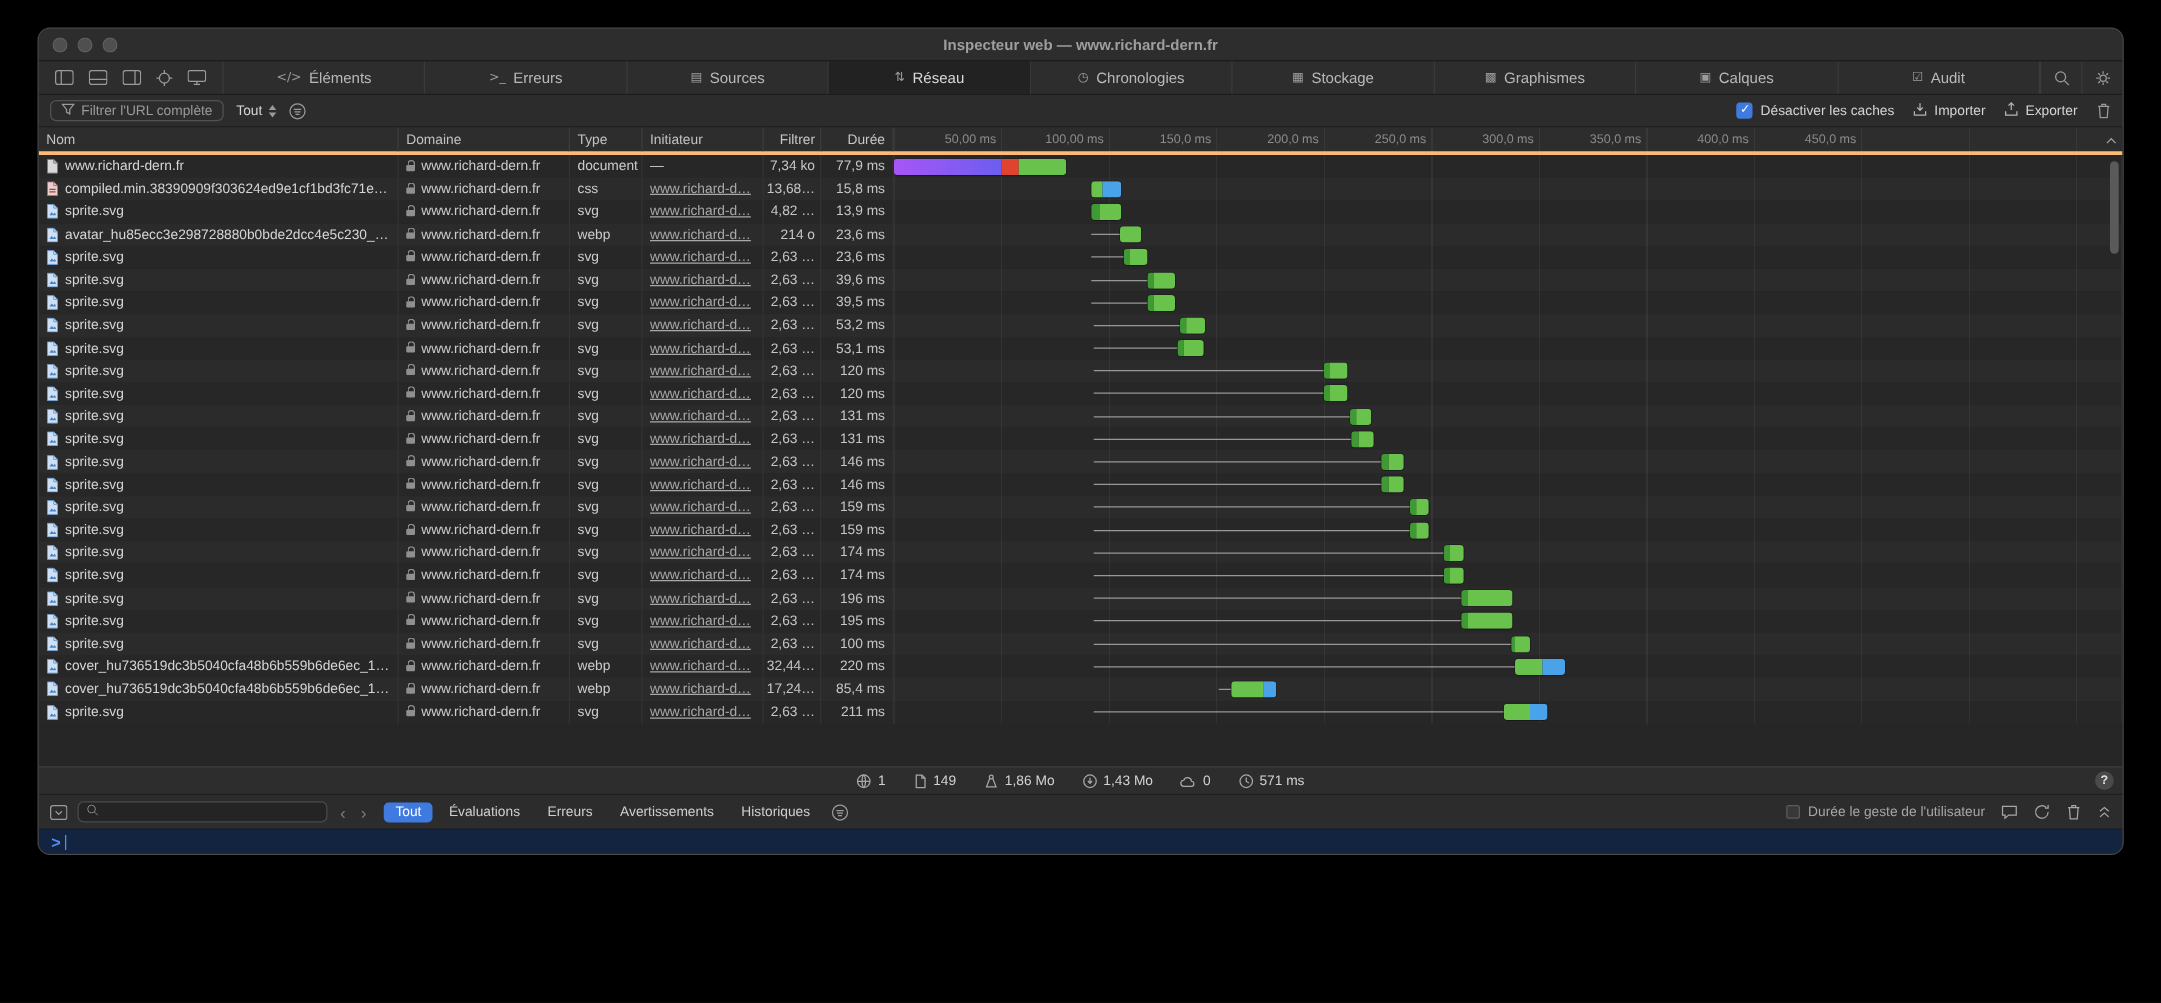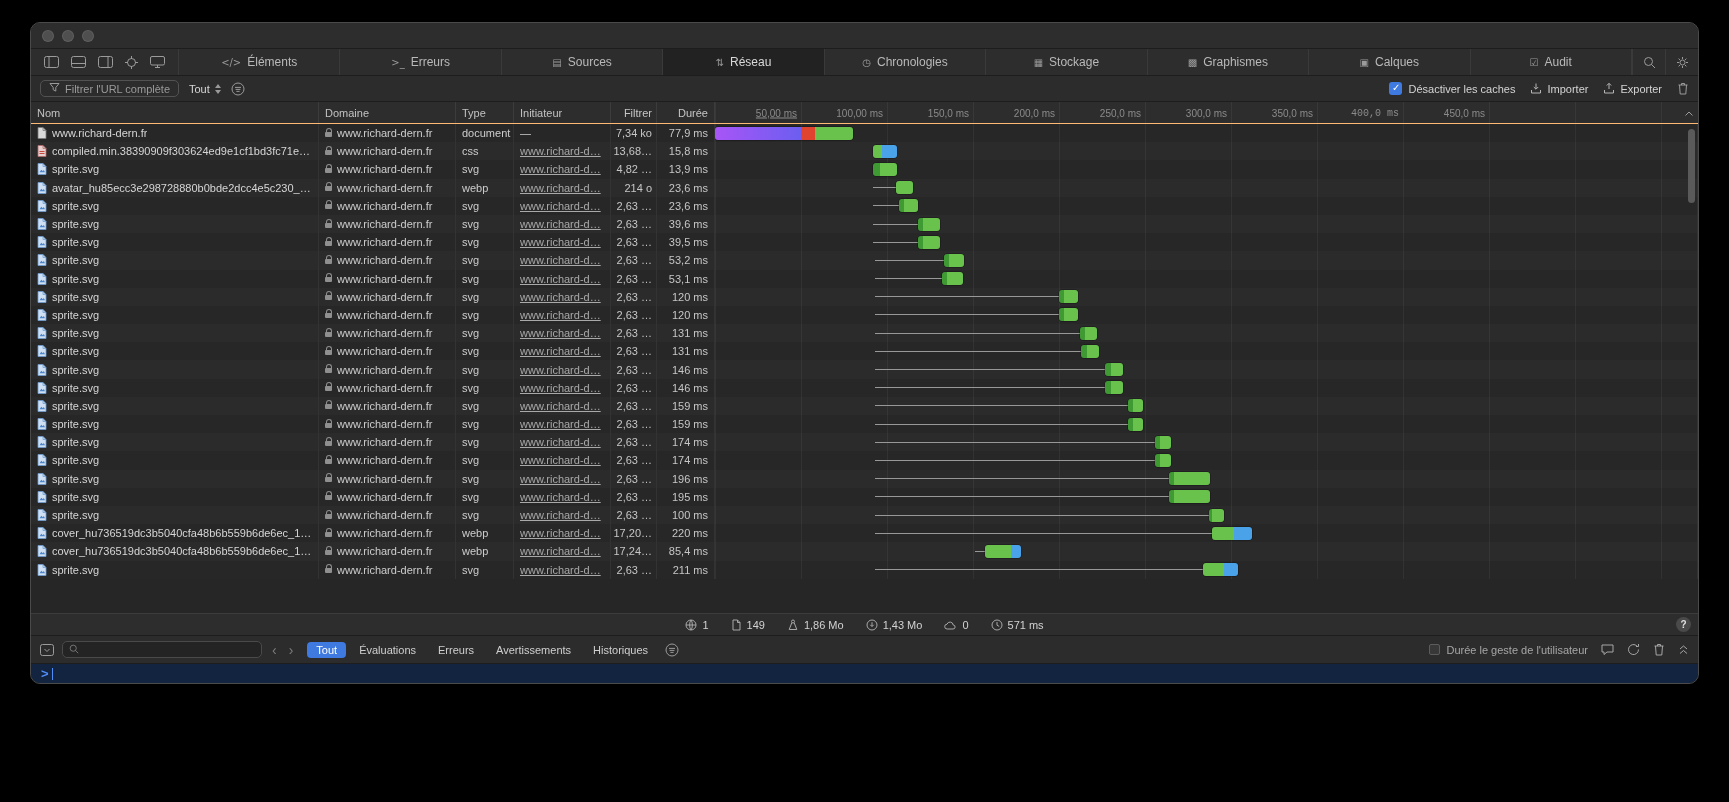--- a/index.html
+++ b/index.html
@@ -37,21 +37,21 @@
   .updown .dn{border-top:4px solid #9a9a9a}
   .fbicon{display:flex;align-items:center}
   .fb-right{margin-left:auto;display:flex;align-items:center;gap:15px;color:#d4d4d4}
   .cbrow{display:flex;align-items:center;gap:6px}
   .cb{width:13px;height:13px;border-radius:3px;background:var(--accent);position:relative;flex:0 0 auto}
   .cb::after{content:"✓";color:#fff;font-size:10px;position:absolute;left:2.5px;top:0}
   .cb-empty{width:11px;height:11px;border:1px solid #5c5c5c;border-radius:2px;background:#383838;flex:0 0 auto}
   .btnlike{display:flex;align-items:center;gap:5px}
   
   .netpanel{flex:1;display:flex;flex-direction:column;min-height:0;position:relative;background:#262626}
-  .nethead{height:22px;background:#2d2d2d;border-bottom:1px solid #fdba74;display:flex;flex:0 0 auto;
+  .nethead{height:22px;background:#2d2d2d;border-bottom:3px solid #fdba74;display:flex;flex:0 0 auto;
     font-size:11px;color:#c2c2c2;position:relative}
   .cols{display:flex}
   .hcell{display:flex;align-items:center;padding:0 6px;border-right:1px solid #3c3c3c}
   .c-name{width:288px}.c-domain{width:137px}.c-type{width:58px}.c-init{width:97px}
   .c-size{width:46px;justify-content:flex-end;padding:0 4px}
   .c-dur{width:58px;justify-content:flex-end}
   .c-tl{flex:1;border-right:none;position:relative;padding:0;overflow:hidden}
   .tl-grid{background-image:repeating-linear-gradient(to right,rgba(255,255,255,.05) 0,rgba(255,255,255,.05) 1px,transparent 1px,transparent 86px)}
   .tick{position:absolute;top:50%;transform:translate(-100%,-50%);padding-right:4px;color:#8b8b8b;
     font-size:10px;white-space:nowrap}
@@ -111,20 +111,21 @@
 <body>
 
 <div class="window">
 
   <div class="titlebar">
     <div class="lights">
       <span class="light"></span>
       <span class="light"></span>
       <span class="light"></span>
     </div>
+    <div class="title">Inspecteur web — www.richard-dern.fr</div>
   </div>
 
   <div class="tabbar">
     <div class="wtools">
       <span class="wtool">
           <svg width="15" height="12" viewBox="0 0 15 12" fill="none" stroke="#9b9b9b">
             <rect x="0.5" y="0.5" width="14" height="11" rx="2"></rect>
             <path d="M5 0.5v11"></path>
           </svg>
         </span>
@@ -261,28 +262,28 @@
           <div class="hcell c-domain">Domaine</div>
           <div class="hcell c-type">Type</div>
           <div class="hcell c-init">Initiateur</div>
           <div class="hcell c-size">Filtrer</div>
           <div class="hcell c-dur">Durée</div>
         </div>
       <div class="hcell c-tl tl-grid" id="ticks">
         <span class="scrolltop"><svg width="10" height="7" viewBox="0 0 10 7" fill="none" stroke="#9b9b9b">
               <path d="M1.5 5.5L5 2l3.5 3.5"></path>
             </svg></span>
-      <span class="tick" style="left: 86px; text-decoration: underline;">50,00 ms</span>
+      <span class="tick" style="left: 86px;">50,00 ms</span>
           <span class="tick" style="left: 172px;">100,00 ms</span>
           <span class="tick" style="left: 258px;">150,0 ms</span>
           <span class="tick" style="left: 344px;">200,0 ms</span>
           <span class="tick" style="left: 430px;">250,0 ms</span>
           <span class="tick" style="left: 516px;">300,0 ms</span>
           <span class="tick" style="left: 602px;">350,0 ms</span>
-          <span class="tick" style="left: 688px; font-family: Liberation Mono, monospace;">400,0 ms</span>
+          <span class="tick" style="left: 688px;">400,0 ms</span>
           <span class="tick" style="left: 774px;">450,0 ms</span>
         </div>
     </div>
     <div id="rows">
         <div class="net-row even">
           <div class="cell c-name">
             <span class="ficon">
               <svg width="10" height="12" viewBox="0 0 10 12">
                 <path d="M1 .5h5l3 3v8H1z" fill="#d9d9d9" stroke="#7a7a7a" stroke-width=".8"></path>
                 <path d="M6 .5v3h3" fill="none" stroke="#7a7a7a" stroke-width=".8"></path>
@@ -924,21 +925,21 @@
             <span class="nm">cover_hu736519dc3b5040cfa48b6b559b6de6ec_1…</span>
           </div>
           <div class="cell c-domain">
             <span class="lock"></span>
             <span>www.richard-dern.fr</span>
           </div>
           <div class="cell c-type">webp</div>
           <div class="cell c-init">
             <span class="link">www.richard-d…</span>
           </div>
-          <div class="cell c-size">17,20…</div>
+          <div class="cell c-size">32,44…</div>
           <div class="cell c-dur">220 ms</div>
           <div class="cell c-tl tl-grid">
             <div class="wf-line" style="left: 159.96px; width: 337.12px;"></div>
             <div class="wf-bar" style="left: 497.08px;">
               <span class="seg seg-green" style="width: 22.36px;"></span>
               <span class="seg seg-blue" style="width: 17.2px;"></span>
             </div>
           </div>
         </div>
         <div class="net-row odd">

